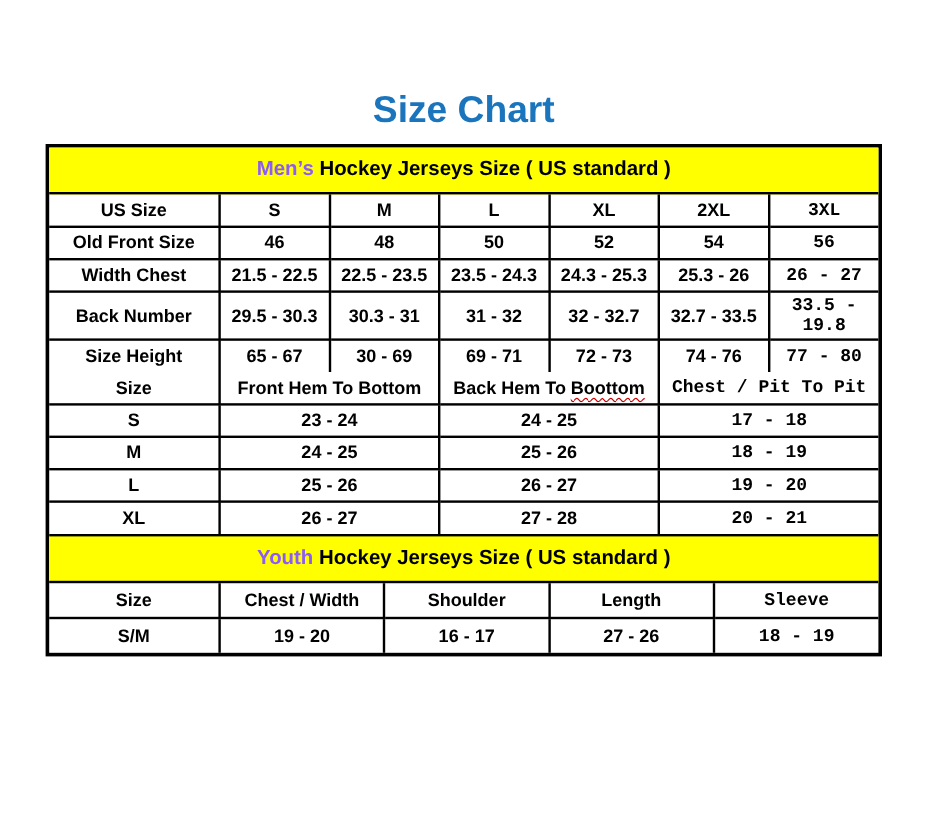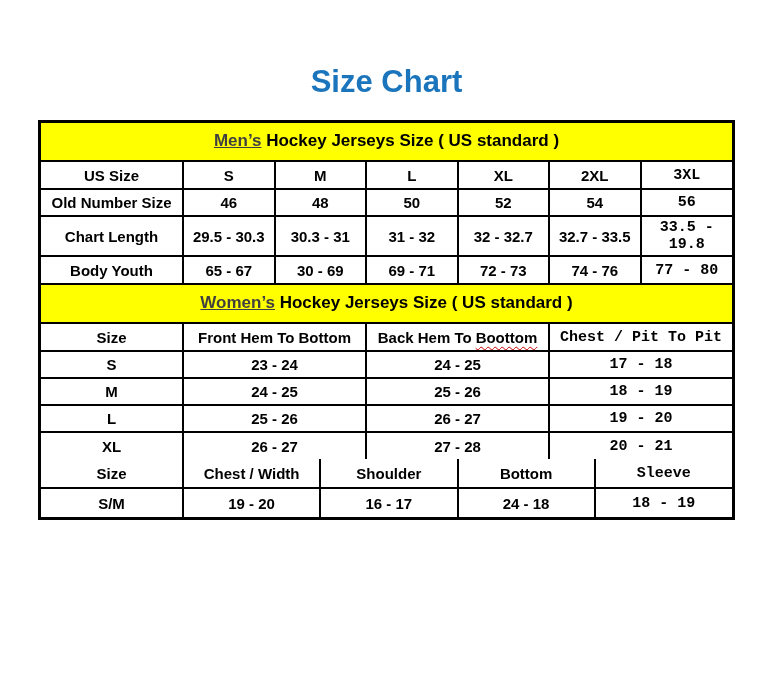--- a/index.html
+++ b/index.html
@@ -7,21 +7,21 @@
   body {
     width: 776px; height: 692px;
     background: #ffffff;
     font-family: "Liberation Sans", sans-serif;
     font-weight: bold;
     position: relative;
     color: #000;
   }
   .page-title {
     position: absolute;
-    top: 64px; left: 38px; width: 697px;
+    top: 74px; left: 38px; width: 697px;
     text-align: center;
     font-size: 31px;
     font-weight: bold;
     color: #1b75bc;
   }
   .chart-wrap {
     position: absolute;
     top: 120px; left: 38px; width: 697px;
     border: 3px solid #000;
     background: #fff;
@@ -29,21 +29,21 @@
   .banner {
     background: #ffff00;
     text-align: center;
     font-size: 17px;
     padding: 8px 0 9px 0;
     border-top: 2px solid #000;
     border-bottom: 2px solid #000;
   }
   .chart-wrap > .banner:first-child { border-top: 0; }
   .banner span { white-space: pre; }
-  .banner .hl { color: #404040; text-decoration: underline; }
+  .banner .hl { color: #8b5cf6; }
   table {
     width: 100%;
     border-collapse: collapse;
     table-layout: fixed;
   }
   td {
     border: 2px solid #000;
     text-align: center;
     vertical-align: middle;
     font-size: 15px;
@@ -91,52 +91,58 @@
         <tr>
       <td>US Size</td>
       <td>S</td>
       <td>M</td>
       <td>L</td>
       <td>XL</td>
       <td>2XL</td>
       <td>3XL</td>
     </tr>
     <tr>
-      <td>Old Number Size</td>
+      <td>Old Front Size</td>
       <td>46</td>
       <td>48</td>
       <td>50</td>
       <td>52</td>
       <td>54</td>
       <td>56</td>
     </tr>
     <tr>
-      <td>Chart Length</td>
+      <td>Width Chest</td>
+      <td>21.5 - 22.5</td>
+      <td>22.5 - 23.5</td>
+      <td>23.5 - 24.3</td>
+      <td>24.3 - 25.3</td>
+      <td>25.3 - 26</td>
+      <td>26 - 27</td>
+    </tr>
+    <tr>
+      <td>Back Number</td>
       <td>29.5 - 30.3</td>
       <td>30.3 - 31</td>
       <td>31 - 32</td>
       <td>32 - 32.7</td>
       <td>32.7 - 33.5</td>
       <td>33.5 - 19.8</td>
     </tr>
     <tr>
-      <td>Body Youth</td>
+      <td>Size Height</td>
       <td>65 - 67</td>
       <td>30 - 69</td>
       <td>69 - 71</td>
       <td>72 - 73</td>
       <td>74 - 76</td>
       <td>77 - 80</td>
     </tr>
   </tbody>
     </table>
 
-  <div class="banner">
-    <span class="hl">Women’s</span><span> Hockey Jerseys Size ( US standard )</span>
-  </div>
   <table>
     <colgroup>
         <col class="label-col">
         <col>
         <col>
         <col>
       </colgroup>
     <tbody>
         <tr>
       <td>Size</td>
@@ -166,39 +172,42 @@
     </tr>
     <tr>
       <td>XL</td>
       <td>26 - 27</td>
       <td>27 - 28</td>
       <td>20 - 21</td>
     </tr>
   </tbody>
     </table>
 
+  <div class="banner">
+    <span class="hl">Youth</span><span> Hockey Jerseys Size ( US standard )</span>
+  </div>
   <table class="youth-table">
     <colgroup>
         <col class="label-col">
         <col>
         <col>
         <col>
         <col>
       </colgroup>
     <tbody>
         <tr>
       <td>Size</td>
       <td>Chest / Width</td>
       <td>Shoulder</td>
-      <td>Bottom</td>
+      <td>Length</td>
       <td>Sleeve</td>
     </tr>
     <tr>
       <td>S/M</td>
       <td>19 - 20</td>
       <td>16 - 17</td>
-      <td>24 - 18</td>
+      <td>27 - 26</td>
       <td>18 - 19</td>
     </tr>
   </tbody>
     </table>
 
 </div>
 
 </body></html>

